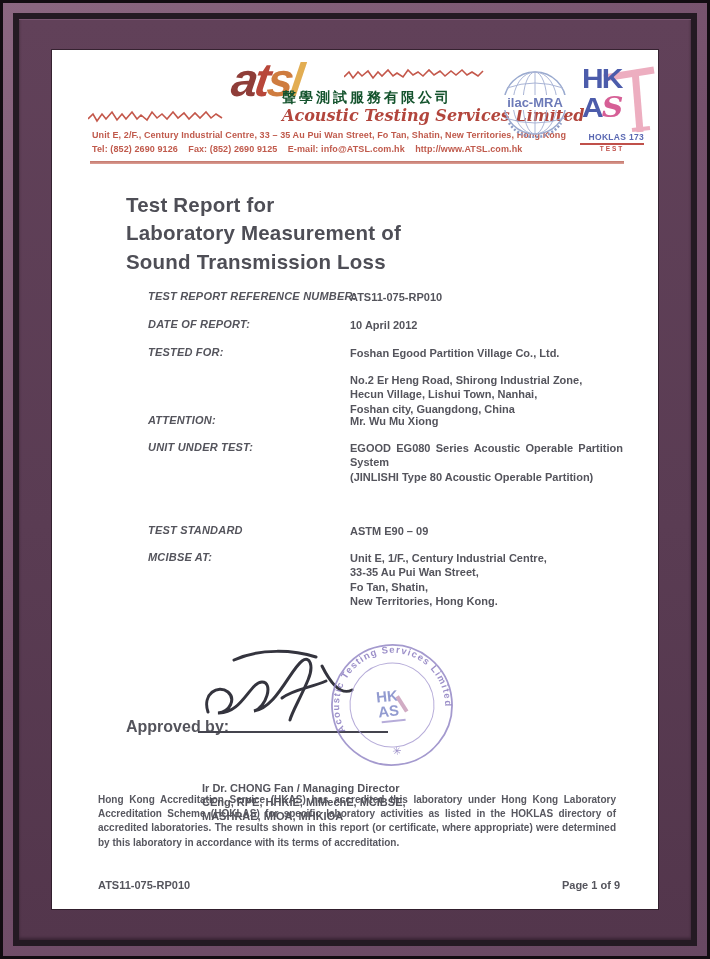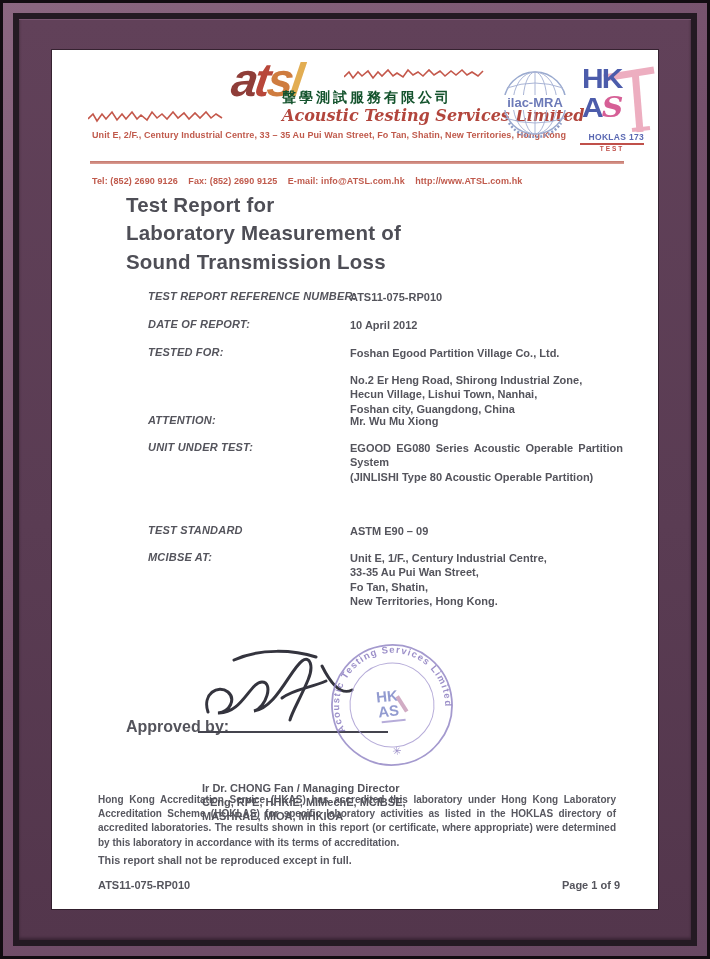--- a/index.html
+++ b/index.html
@@ -15,21 +15,21 @@
 
   
   .hdr-zigzag { position:absolute; }
   .zz-left { left:36px; top:58px; }
   .zz-right { left:292px; top:18px; }
   .atsl-logo { position:absolute; left:180px; top:6px; font-style:italic; font-weight:bold; font-size:47px; letter-spacing:-3px; transform:skewX(-8deg); line-height:1; }
   .atsl-logo .l1{color:#8f3d38;} .atsl-logo .l2{color:#b8473a;} .atsl-logo .l3{color:#cf7c3f;} .atsl-logo .l4{color:#e2ad52;}
   .company-zh { position:absolute; left:230px; top:39px; font-size:14px; font-weight:bold; color:#14532d; letter-spacing:3px; white-space:pre; }
   .company-en { position:absolute; left:230px; top:56px; font-family:"DejaVu Serif", serif; font-style:italic; font-weight:bold; font-size:16px; color:#b2453c; white-space:pre; }
   .hdr-addr { position:absolute; left:40px; top:80px; font-size:9px; font-weight:bold; color:#c05a4c; white-space:pre; letter-spacing:.1px; }
-  .hdr-tel  { position:absolute; left:40px; top:94px; font-size:9px; font-weight:bold; color:#c05a4c; white-space:pre; letter-spacing:.1px;margin-top:32px; }
+  .hdr-tel  { position:absolute; left:40px; top:94px; font-size:9px; font-weight:bold; color:#c05a4c; white-space:pre; letter-spacing:.1px; }
   .hdr-rule { position:absolute; left:38px; right:34px; top:111px; height:3px; background:linear-gradient(180deg,#c2766b,#dda096); }
 
   .ilac-logo { position:absolute; left:448px; top:18px; }
   .hkas-logo { position:absolute; left:528px; top:10px; width:78px; height:104px; }
   .hkas-logo .tsq { position:absolute; left:0; top:0; }
   .hkas-hk { position:absolute; left:2px; top:2px; font-weight:bold; font-size:30px; letter-spacing:-2px; color:#4c5cab; transform:scaleY(.92); }
   .hkas-as { position:absolute; left:2px; top:30px; font-weight:bold; font-size:30px; color:#4c5cab; transform:scaleY(.92); }
   .hkas-as .s { font-family:"DejaVu Serif", serif; font-style:italic; color:#d65f96; margin-left:-2px; }
   .hkas-hoklas { position:absolute; left:0; top:72px; width:64px; text-align:right; font-size:8.5px; font-weight:bold; color:#5a68b2; border-bottom:2px solid #c0504a; padding-bottom:1px; letter-spacing:.3px; }
   .hkas-test { position:absolute; left:0; top:85px; width:64px; text-align:center; font-size:6.5px; font-weight:bold; color:#c0504a; letter-spacing:2px; }
@@ -169,21 +169,20 @@
           <textPath href="#ringpath">Acoustic  Testing  Services  Limited</textPath>
         </text>
         <text x="66" y="116" text-anchor="middle" font-size="11" fill="#8677bd">✳</text>
         <text x="62" y="62" text-anchor="middle" font-family="Liberation Sans, sans-serif" font-size="15" font-weight="bold" fill="#7b86c6">HK</text>
         <text x="62" y="77" text-anchor="middle" font-family="Liberation Sans, sans-serif" font-size="15" font-weight="bold" fill="#7b86c6">AS</text>
         <path d="M72,58 L80,74" stroke="#c79ab8" stroke-width="4" fill="none"></path>
         <path d="M54,82 L78,82" stroke="#a79bd1" stroke-width="2" fill="none"></path>
       </svg>
 
       <div class="accred">Hong Kong Accreditation Service (HKAS) has accredited this laboratory under Hong Kong Laboratory Accreditation Scheme (HOKLAS) for specific laboratory activities as listed in the HOKLAS directory of accredited laboratories. The results shown in this report (or certificate, where appropriate) were determined by this laboratory in accordance with its terms of accreditation.</div>
-      <div class="repro">This report shall not be reproduced except in full.</div>
       <div class="foot-row">
         <span>ATS11-075-RP010</span>
         <span>Page 1 of 9</span>
       </div>
 
     </div>
    </div>
   </div>
  </div>
 </div>

